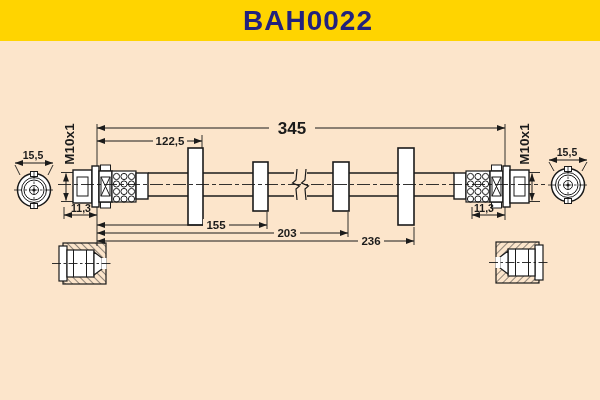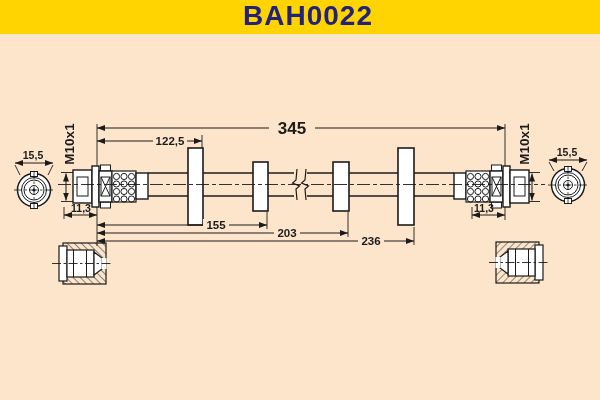--- a/index.html
+++ b/index.html
@@ -1,18 +1,18 @@
 <!DOCTYPE html>
 <html><head>
 <meta charset="utf-8">
 <style>
   html,body{margin:0;padding:0;}
   body{width:600px;height:400px;overflow:hidden;background:#fce5cb;font-family:"Liberation Sans",sans-serif;}
   .stage{position:relative;width:600px;height:400px;background:#fce5cb;}
-  .header{position:absolute;top:0;left:0;width:600px;height:34px;background:#ffd400;display:flex;justify-content:center;}
+  .header{position:absolute;top:0;left:0;width:600px;height:41px;background:#ffd400;display:flex;align-items:center;justify-content:center;}
   .title{color:#22227d;font-weight:bold;font-size:28px;letter-spacing:1px;transform:translateX(8px);}
   svg{position:absolute;top:0;left:0;}
   svg text{font-family:"Liberation Sans",sans-serif;font-weight:bold;fill:#1b1b1b;}
 </style>
 </head>
 <body>
 
 <div class="stage">
 
   <div class="header">

